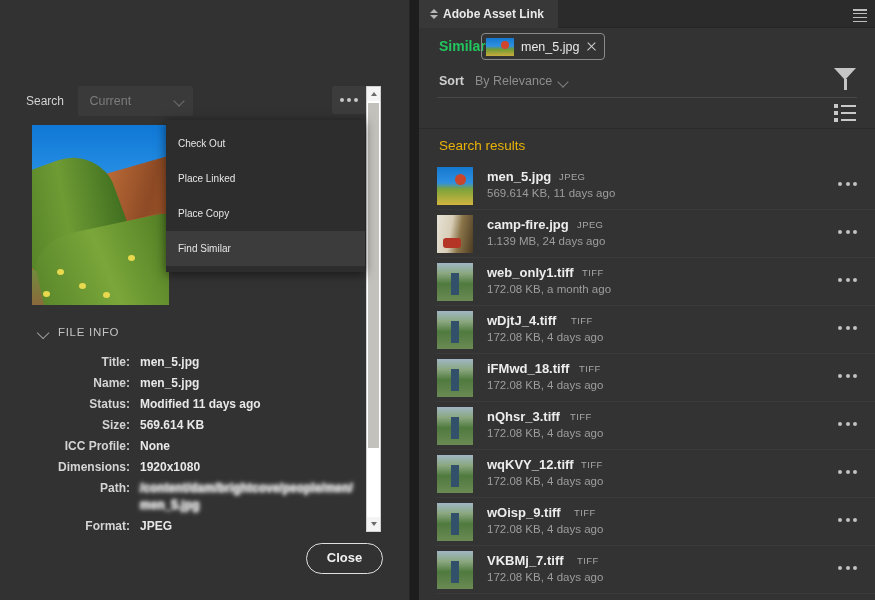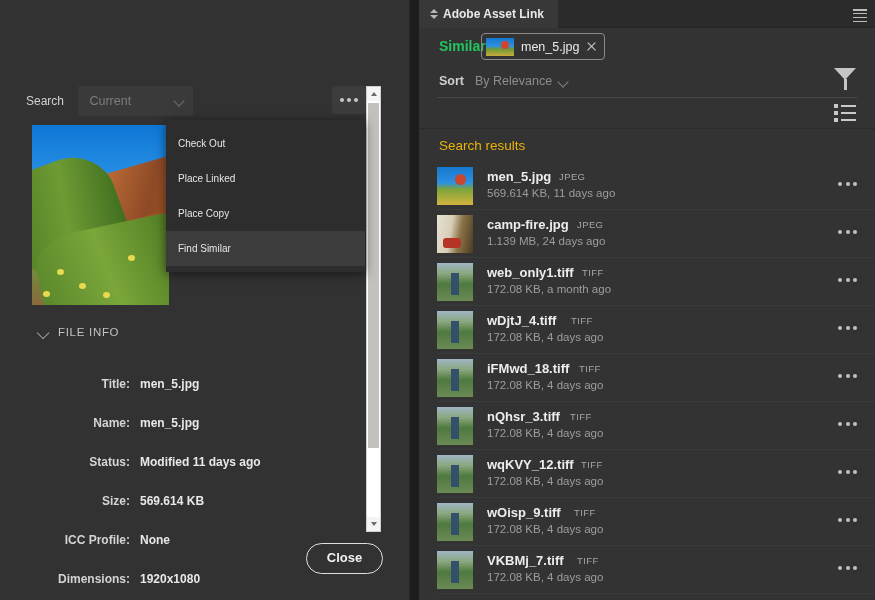--- a/index.html
+++ b/index.html
@@ -86,21 +86,21 @@
   #fileinfo-head {
     position: absolute; left: 40px; top: 326px; font-size: 11.5px;
     color: #c3c3c3; letter-spacing: .7px;
   }
   #fileinfo-head .cv {
     display: inline-block; width: 9px; height: 9px; margin-right: 9px;
     border-left: 1.6px solid #9a9a9a; border-bottom: 1.6px solid #9a9a9a;
     transform: rotate(-45deg) translate(-2px,0px);
   }
   #info-table { position: absolute; left: 20px; top: 354px; width: 340px; }
-  #info-table .row { display: flex; margin-bottom: 4px; font-size: 12px; line-height: 17px; margin-top: 22px; }
+  #info-table .row { display: flex; margin-bottom: 4px; font-size: 12px; line-height: 17px; }
   #info-table .k { width: 120px; text-align: right; color: #d4d4d4; padding-right: 10px; font-weight: bold; }
   #info-table .v { color: #e8e8e8; font-weight: bold; flex: 1; }
   #info-table .v.blurred {
     color: rgba(210,210,210,.85);
     text-shadow: 0 0 3.2px #bdbdbd, 0 0 3.2px #bdbdbd, 0 0 4px #9a9a9a;
     filter: blur(1.7px);
     word-break: break-all;
   }
 
   

